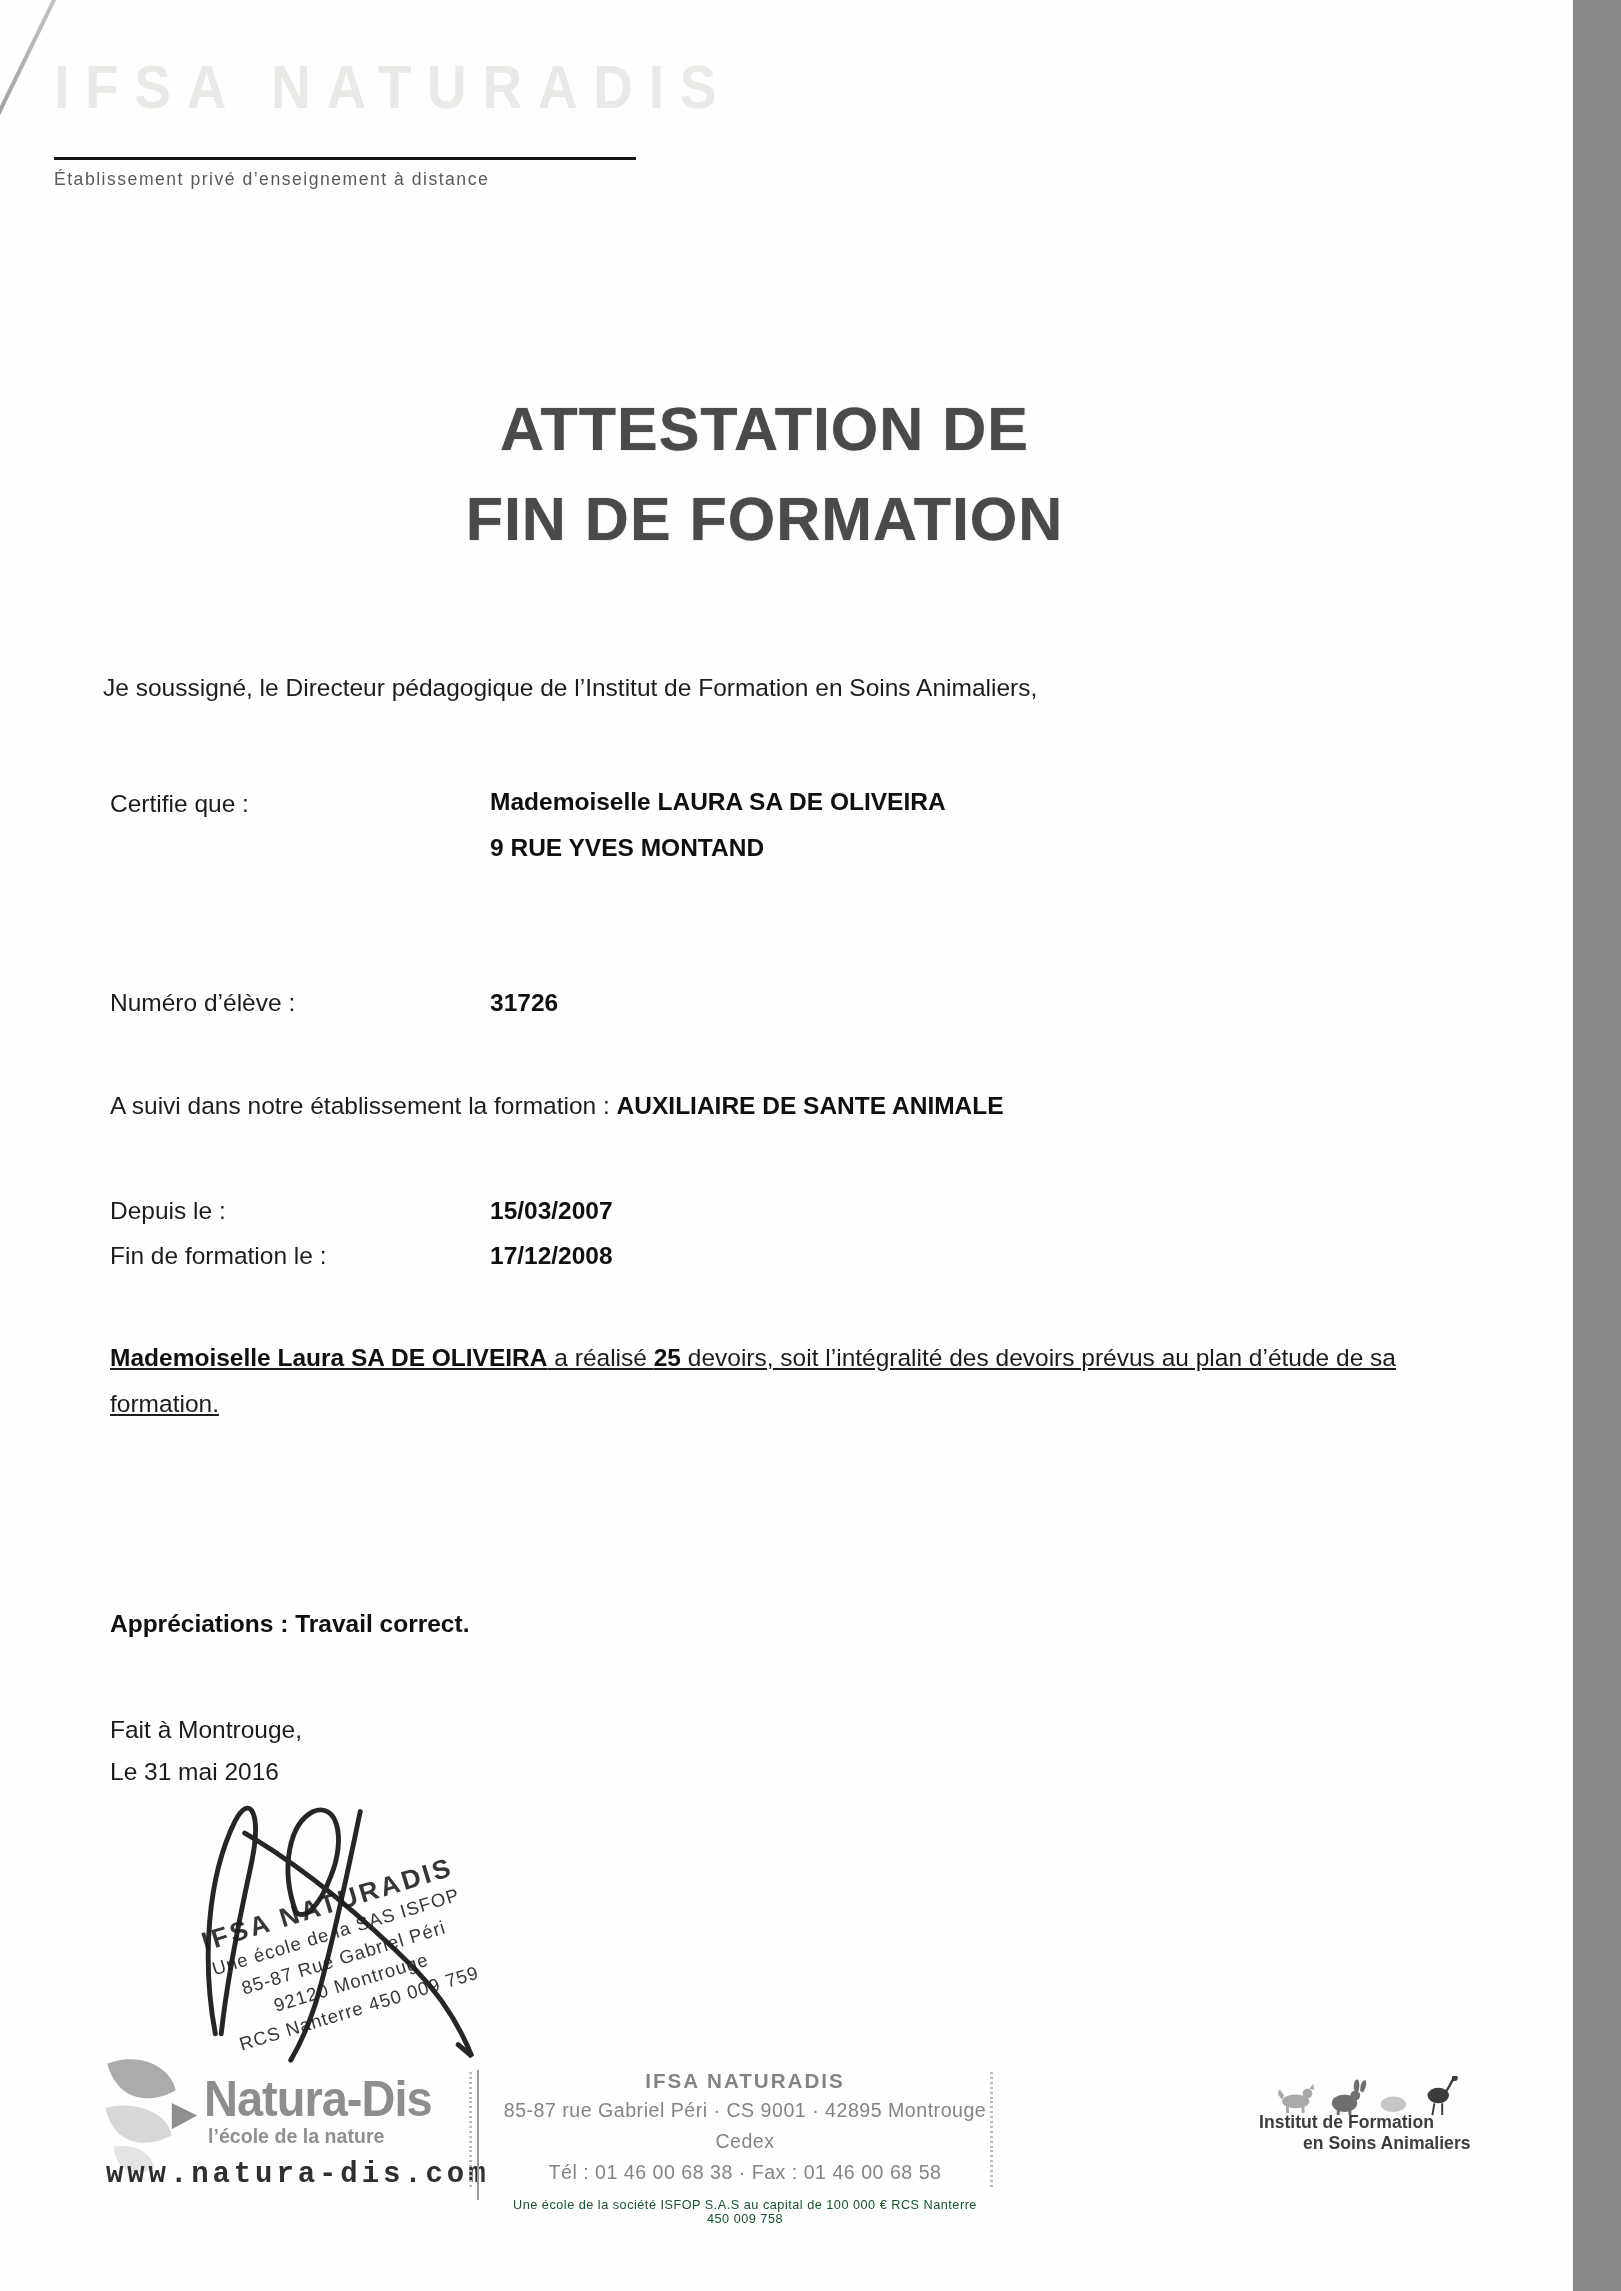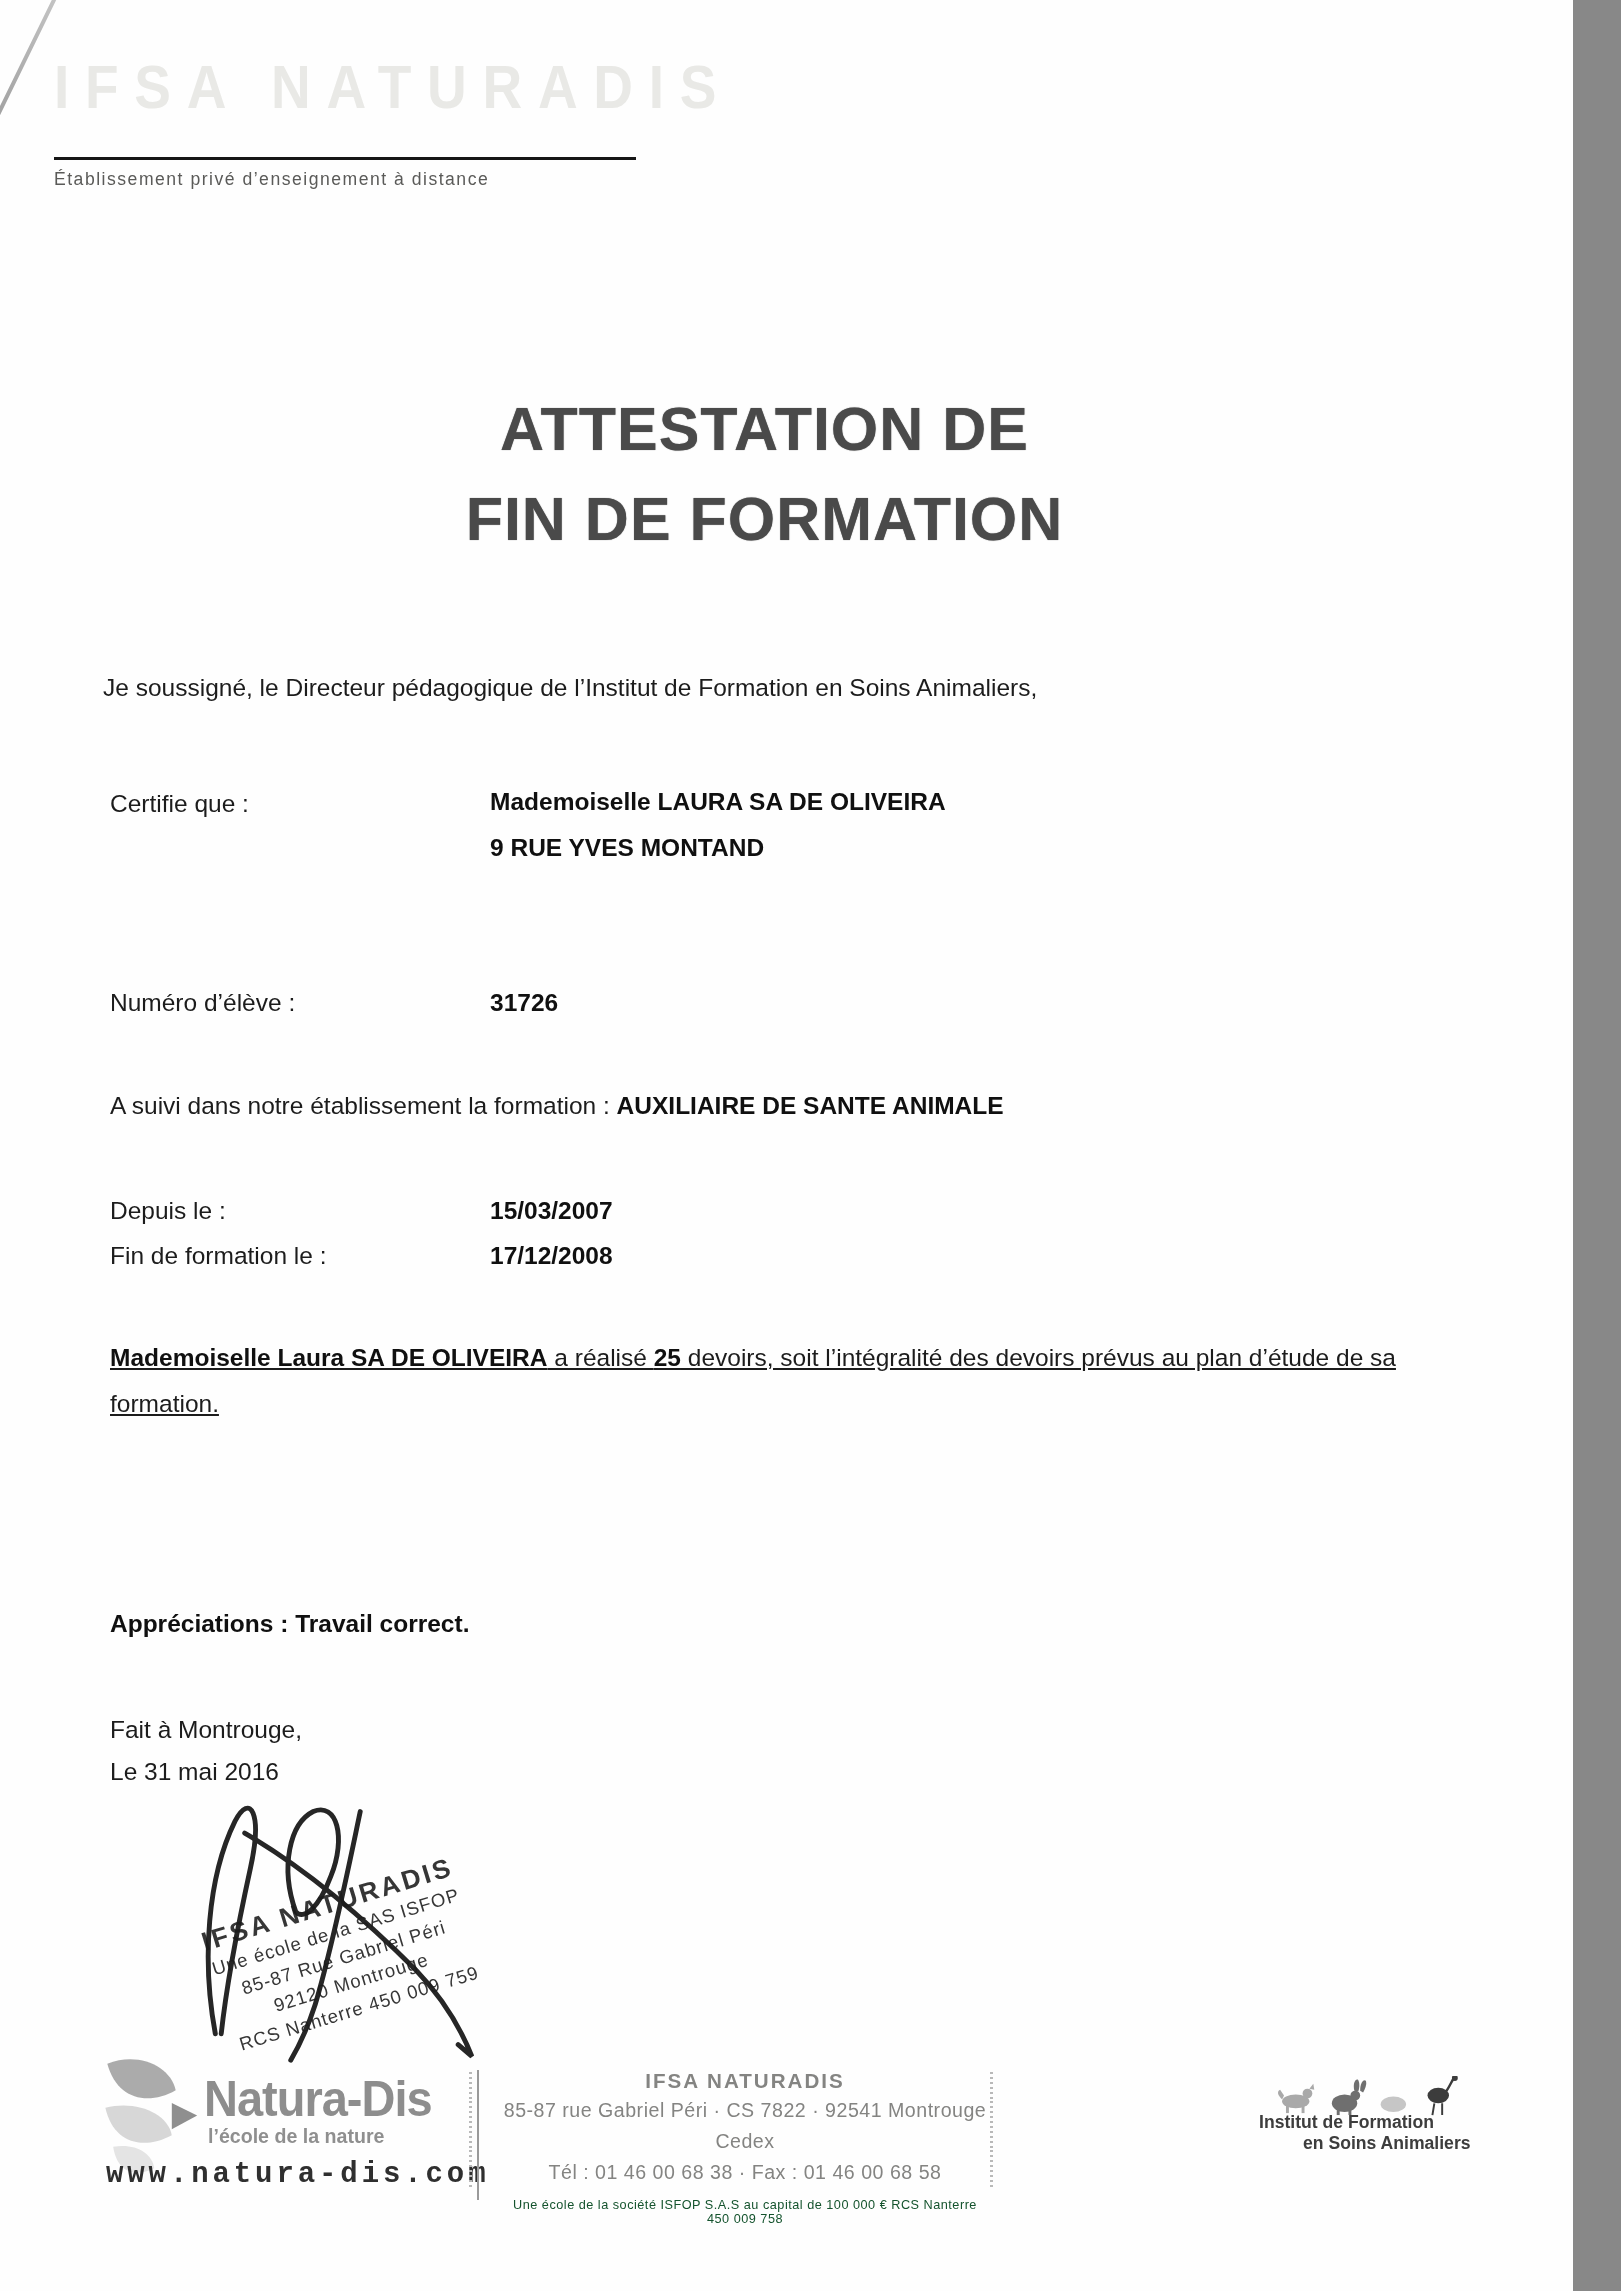--- a/index.html
+++ b/index.html
@@ -166,21 +166,21 @@
   <div class="abs nd-brand">Natura-Dis</div>
   <div class="abs nd-tagline">l’école de la nature</div>
   <div class="abs nd-site">www.natura-dis.com</div>
 
   <div class="abs micro-print" style="left:469px;top:2072px;"></div>
   <div class="abs footer-divider"></div>
   <div class="abs micro-print" style="left:990px;top:2072px;"></div>
 
   <div class="abs footer-center">
     <div class="f1">IFSA NATURADIS</div>
-    <div class="f2">85-87 rue Gabriel Péri · CS 7822 · 92541 Montrouge Cedex</div>
+    <div class="f2">85-87 rue Gabriel Péri · CS 9001 · 42895 Montrouge Cedex</div>
     <div class="f2">Tél : 01 46 00 68 38 · Fax : 01 46 00 68 58</div>
     <div class="f4">Une école de la société ISFOP S.A.S  au capital de 100 000 €   RCS Nanterre 450 009 758</div>
   </div>
 
   <svg class="abs" style="left:1274px;top:2076px;" width="186" height="41" viewBox="0 0 190 42">
 
     <g fill="#a9a9a9">
       <ellipse cx="22" cy="26" rx="14" ry="7"></ellipse>
       <circle cx="34" cy="18" r="5"></circle>
       <path d="M36,13 l4,-5 l1,6 Z"></path>

